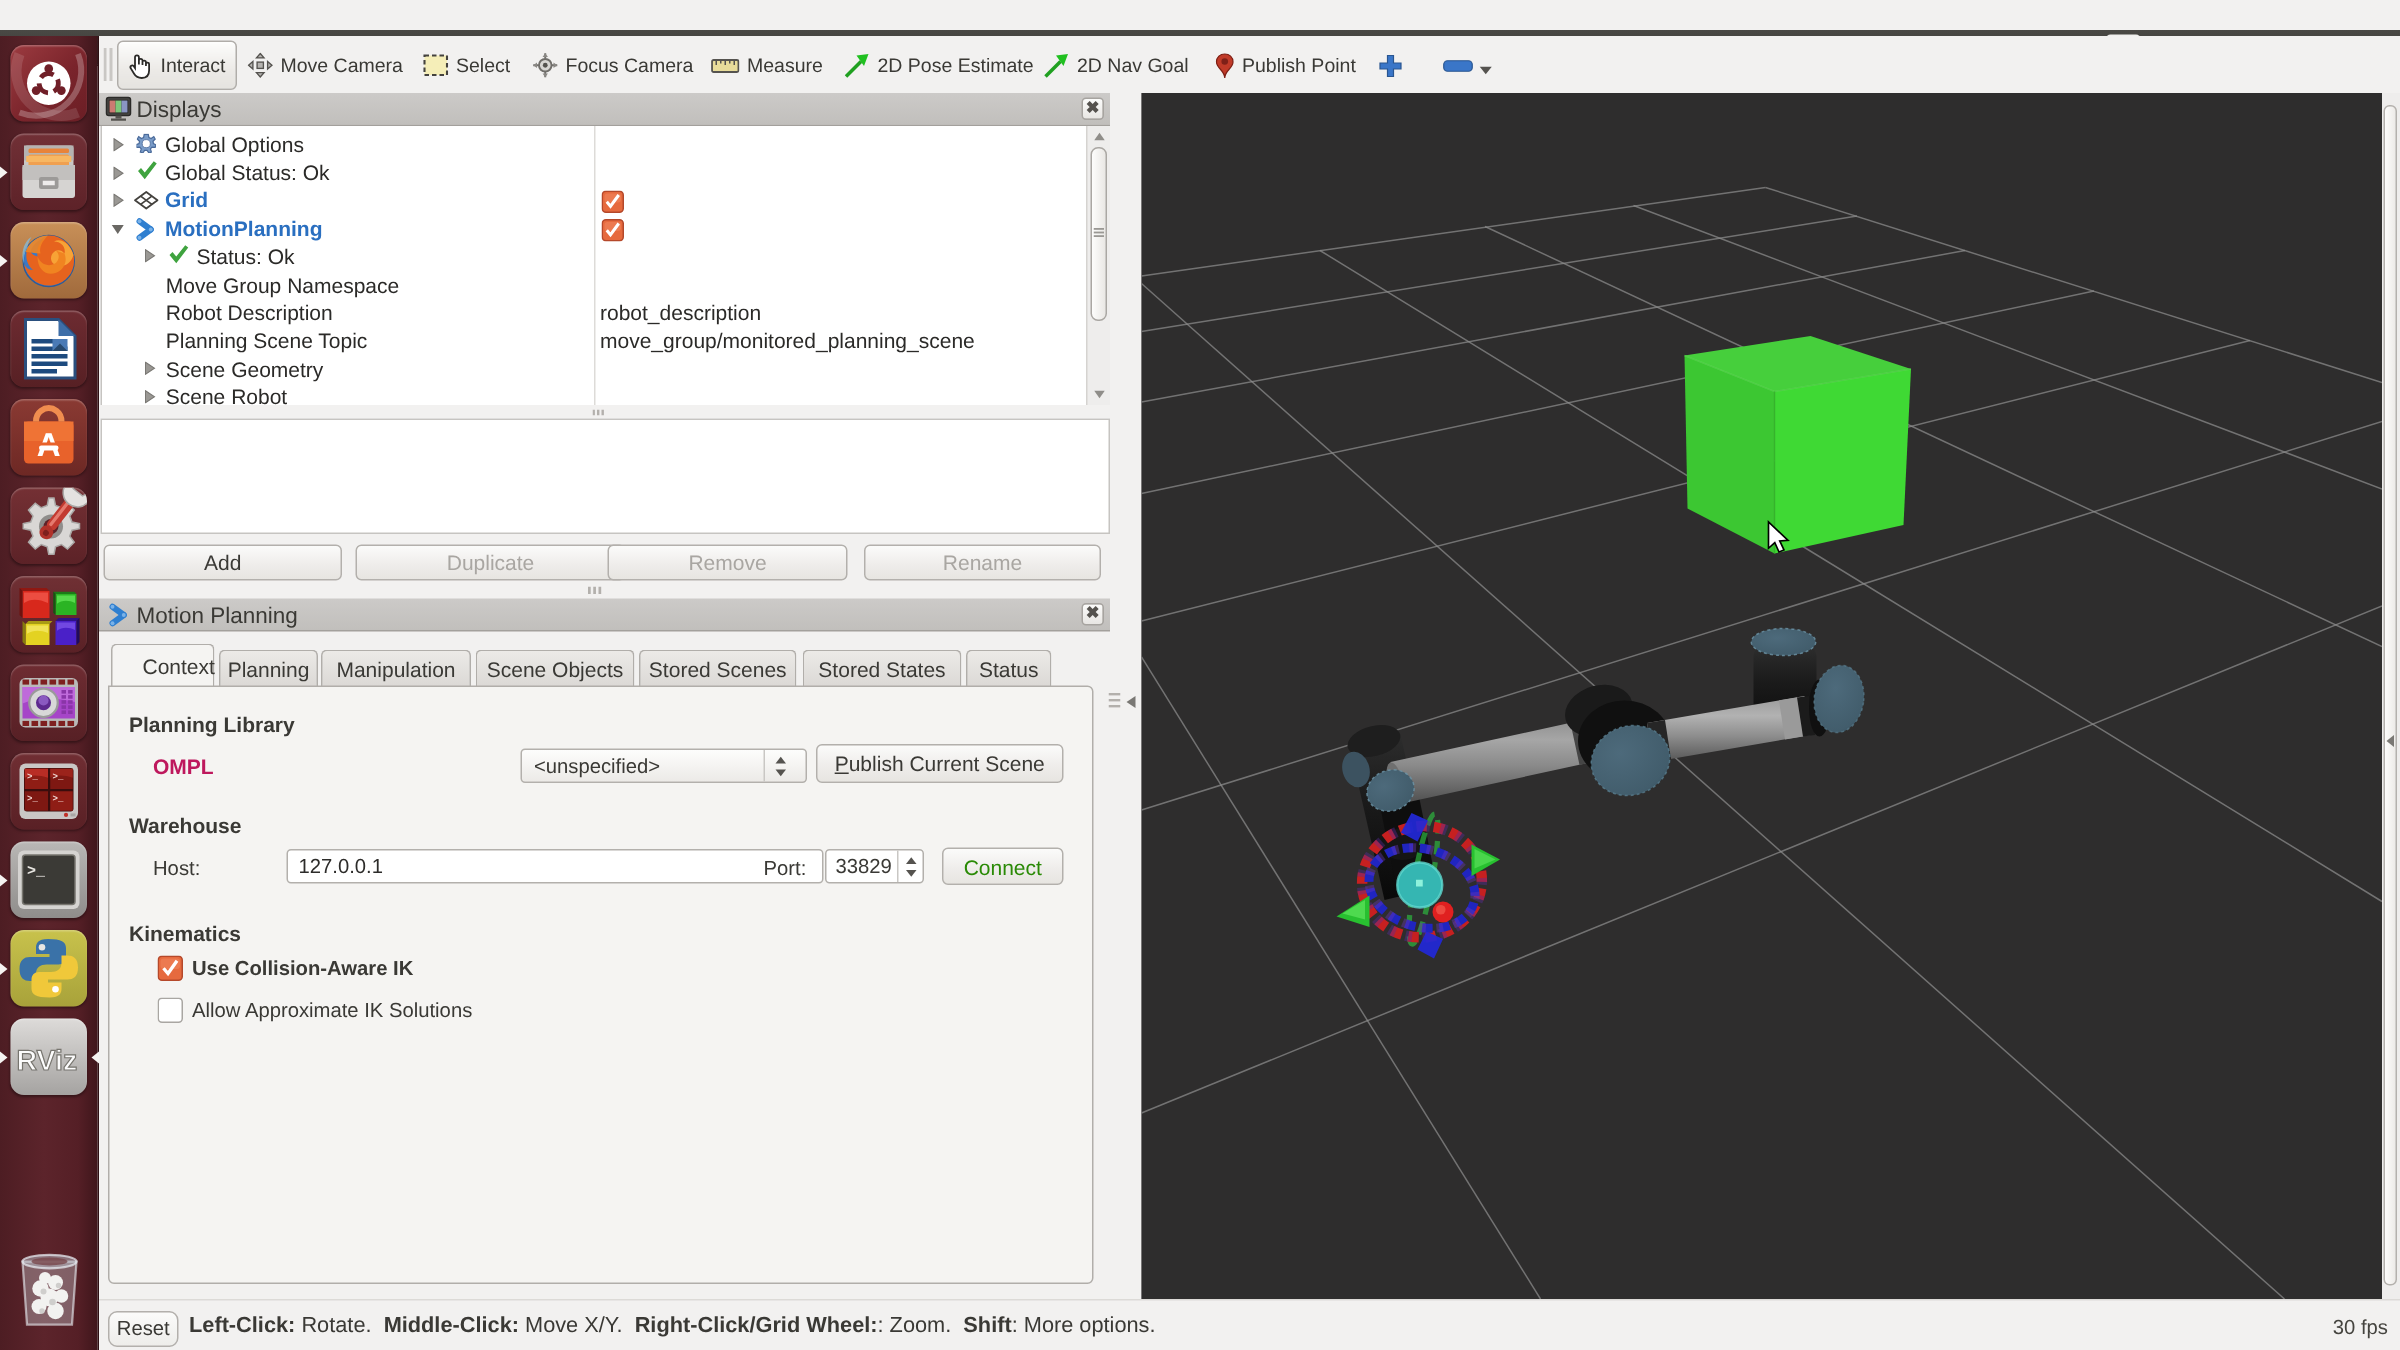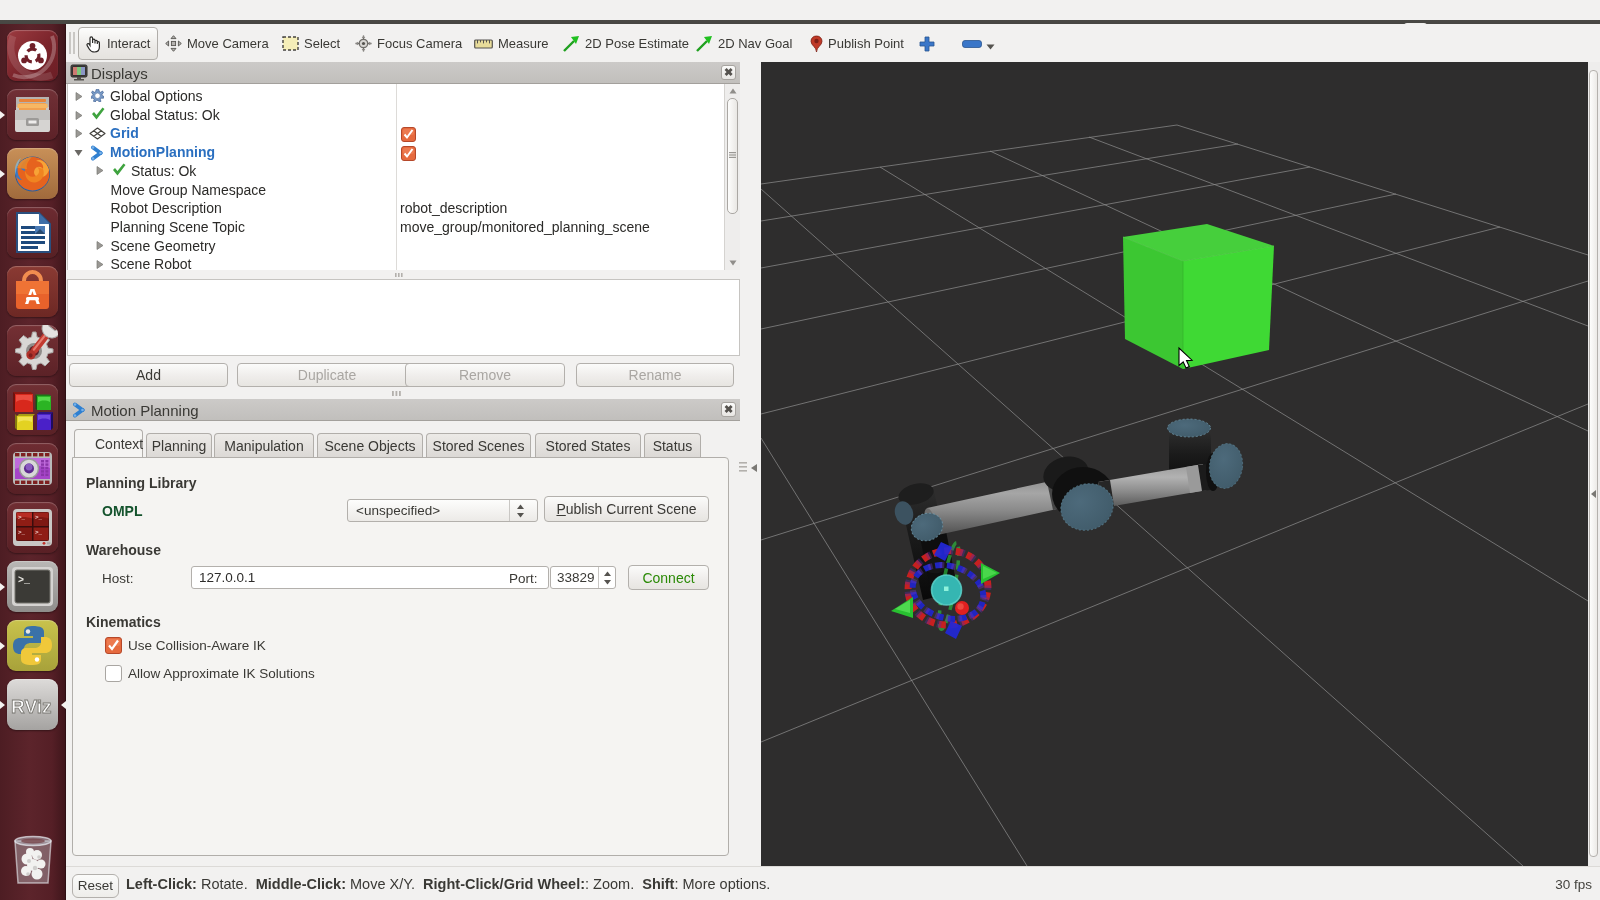--- a/index.html
+++ b/index.html
@@ -584,21 +584,21 @@
     <div class="tab" style="left:80px;">Planning</div>
     <div class="tab" style="left:148px;width:100px;">Manipulation</div>
     <div class="tab" style="left:251px;width:106px;">Scene Objects</div>
     <div class="tab" style="left:360px;width:105px;">Stored Scenes</div>
     <div class="tab" style="left:469px;width:106px;">Stored States</div>
     <div class="tab" style="left:578px;width:57px;">Status</div>
   </div>
 
   <div class="abs" id="mpbox" style="left:72px;top:457px;width:657px;height:399px;background:#f5f4f2;border:1px solid #b1aeaa;border-radius:0 4px 4px 4px;font-size:13.5px;color:#3a3935;">
     <div class="abs" style="left:13px;top:17px;font-size:14px;font-weight:bold;">Planning Library</div>
-    <div class="abs" style="left:29px;top:45px;font-size:14px;font-weight:bold;color:#14532d;">OMPL</div>
+    <div class="abs" style="left:29px;top:45px;font-size:14px;font-weight:bold;color:#be185d;">OMPL</div>
 
     <div class="abs" style="left:274px;top:41px;width:191px;height:23px;border:1px solid #b3b0ac;border-radius:3px;background:linear-gradient(#fdfdfc,#eceae7);">
       <div class="abs" style="left:8px;top:3px;">&lt;unspecified&gt;</div>
       <div class="abs" style="left:161px;top:0;width:1px;height:21px;background:#c9c7c4;"></div>
       <svg class="abs" style="left:168px;top:4px" width="9" height="14" viewBox="0 0 9 14">
           <path d="M4.5,0.5 L8,5 L1,5 Z" fill="#55534f"></path>
           <path d="M4.5,13.5 L8,9 L1,9 Z" fill="#55534f"></path>
         </svg>
     </div>
     <div class="btn" style="left:471px;top:38px;width:165px;height:26px;"><span style="text-decoration:underline;">P</span>ublish Current Scene</div>
@@ -614,21 +614,21 @@
           <path d="M4.5,13.5 L8,9 L1,9 Z" fill="#55534f"></path>
         </svg>
     </div>
     <div class="btn" style="left:555px;top:107px;width:81px;height:25px;color:#2a8a06;">Connect</div>
     <div class="abs" style="left:13px;top:156px;font-size:14px;font-weight:bold;">Kinematics</div>
     <svg class="abs" style="left:32px;top:179px" width="17" height="17" viewBox="0 0 17 17">
         <rect x="0.5" y="0.5" width="16" height="16" rx="2.5" fill="#e66a3e" stroke="#b5482a"></rect>
         <rect x="2" y="2" width="13" height="7" rx="2" fill="#ee8258" opacity="0.7"></rect>
         <path d="M4,8.5 L7,12 L13,3.5" stroke="#fff" stroke-width="2.2" fill="none"></path>
       </svg>
-    <div class="abs" style="left:55px;top:180px;">Use Collision-Aware IK</div>
+    <div class="abs" style="left:55px;top:180px;font-weight:bold;">Use Collision-Aware IK</div>
     <svg class="abs" style="left:32px;top:207px" width="17" height="17" viewBox="0 0 17 17">
         <rect x="0.5" y="0.5" width="16" height="16" rx="2.5" fill="#fff" stroke="#a9a6a2"></rect>
       </svg>
     <div class="abs" style="left:55px;top:208px;">Allow Approximate IK Solutions</div>
   </div>
 
   <svg class="abs" style="left:739px;top:462px" width="8" height="10" viewBox="0 0 8 10">
       <g fill="#b3b0ac">
         <rect x="0" y="0" width="8" height="1.6"></rect>
         <rect x="0" y="4" width="8" height="1.6"></rect>

